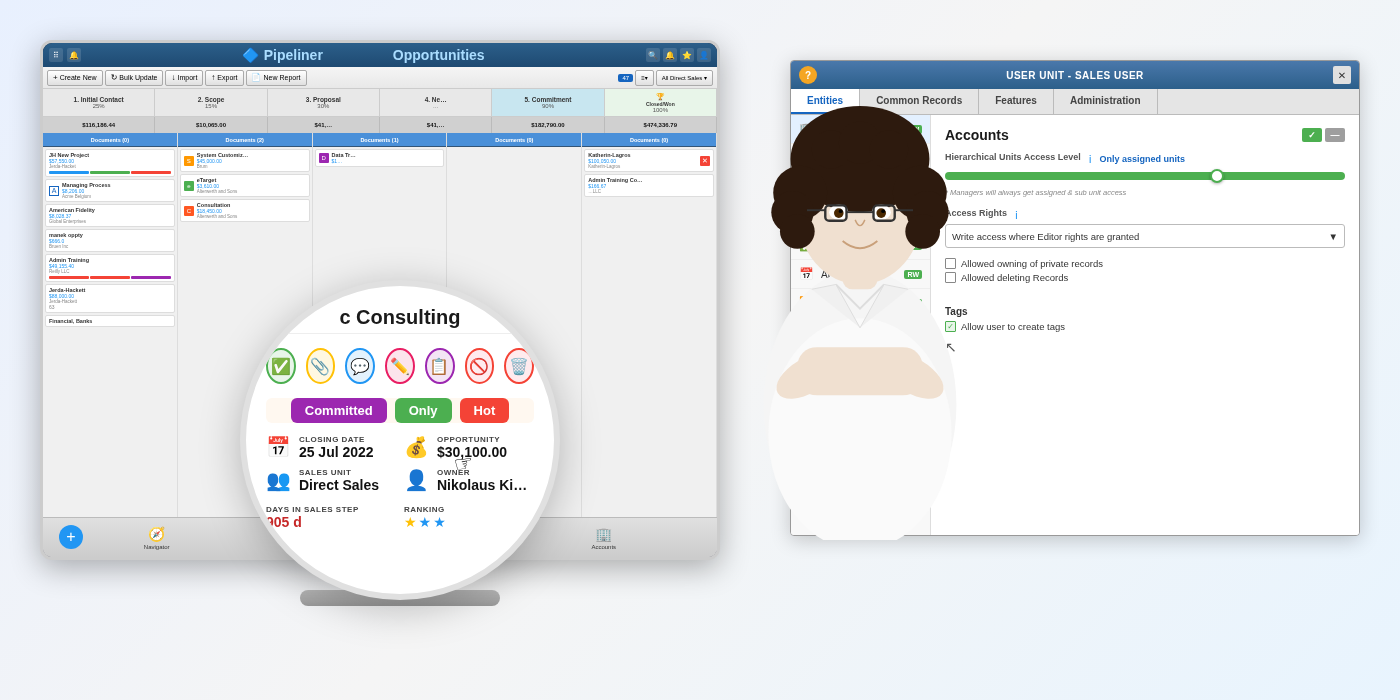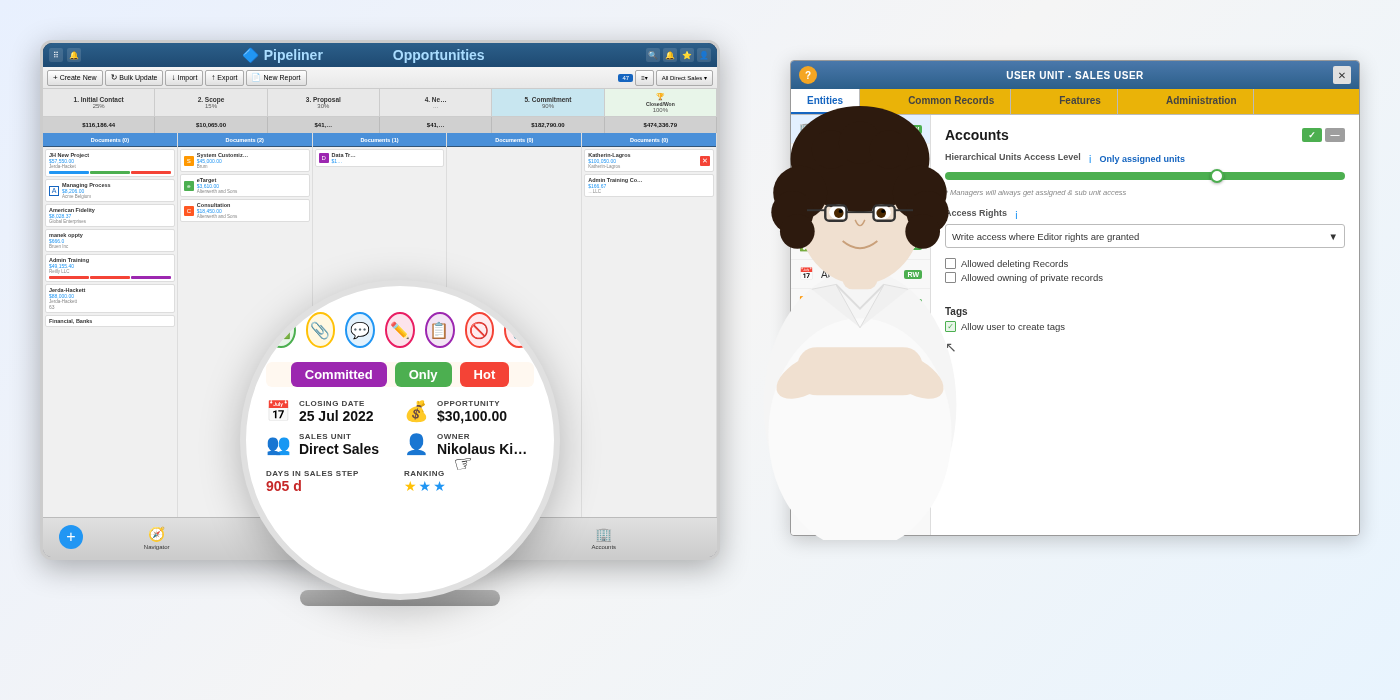--- a/index.html
+++ b/index.html
@@ -502,23 +502,22 @@
       justify-content: center;
       font-size: 10px;
       font-weight: 700;
       color: #fff;
       cursor: pointer;
     }
 
     
     .tab-bar {
       display: flex;
-      background: #eab308;
+      background: #e5e5e5;
       border-bottom: 1px solid #bbb;
-      gap: 32px;
     }
 
     .tab {
       padding: 6px 16px;
       font-size: 10px;
       font-weight: 600;
       color: #444;
       cursor: pointer;
       border-right: 1px solid #bbb;
     }
@@ -1008,20 +1007,23 @@
         </div>
       </div>
     </div>
 
     <div class="monitor-stand"></div>
     <div class="monitor-base"></div>
 
     <div class="magnifier">
       <div class="magnifier-inner">
 
+        <div class="mag-header">
+          <span>c Consulting</span>
+        </div>
 
         <div class="mag-icons">
           <div class="mag-icon-btn" style="background:#e8f5e9;border:2px solid #4caf50;">✅</div>
           <div class="mag-icon-btn" style="background:#fff8e1;border:2px solid #ffc107;">📎</div>
           <div class="mag-icon-btn" style="background:#e3f2fd;border:2px solid #2196F3;">💬</div>
           <div class="mag-icon-btn" style="background:#fce4ec;border:2px solid #e91e63;">✏️</div>
           <div class="mag-icon-btn" style="background:#f3e5f5;border:2px solid #9c27b0;">📋</div>
           <div class="mag-icon-btn" style="background:#ffebee;border:2px solid #f44336;">🚫</div>
           <div class="mag-icon-btn" style="background:#ffebee;border:2px solid #f44336;">🗑️</div>
         </div>
@@ -1240,25 +1242,25 @@
               <div class="access-select">
                 <span>Write access where Editor rights are granted</span>
                 <span>▼</span>
               </div>
             </div>
           </div>
 
           <div class="detail-field">
             <div class="checkbox-row">
               <div class="checkbox-box"></div>
-              <span>Allowed deleting Records</span>
+              <span>Allowed owning of private records</span>
             </div>
             <div class="checkbox-row">
               <div class="checkbox-box"></div>
-              <span>Allowed owning of private records</span>
+              <span>Allowed deleting Records</span>
             </div>
           </div>
 
           <div class="tags-section">
             <div class="tags-label">Tags</div>
             <div class="checkbox-row-checked">
               <div class="checkbox-checked">✓</div>
               <span>Allow user to create tags</span>
             </div>
             <div style="margin-top:6px;">

